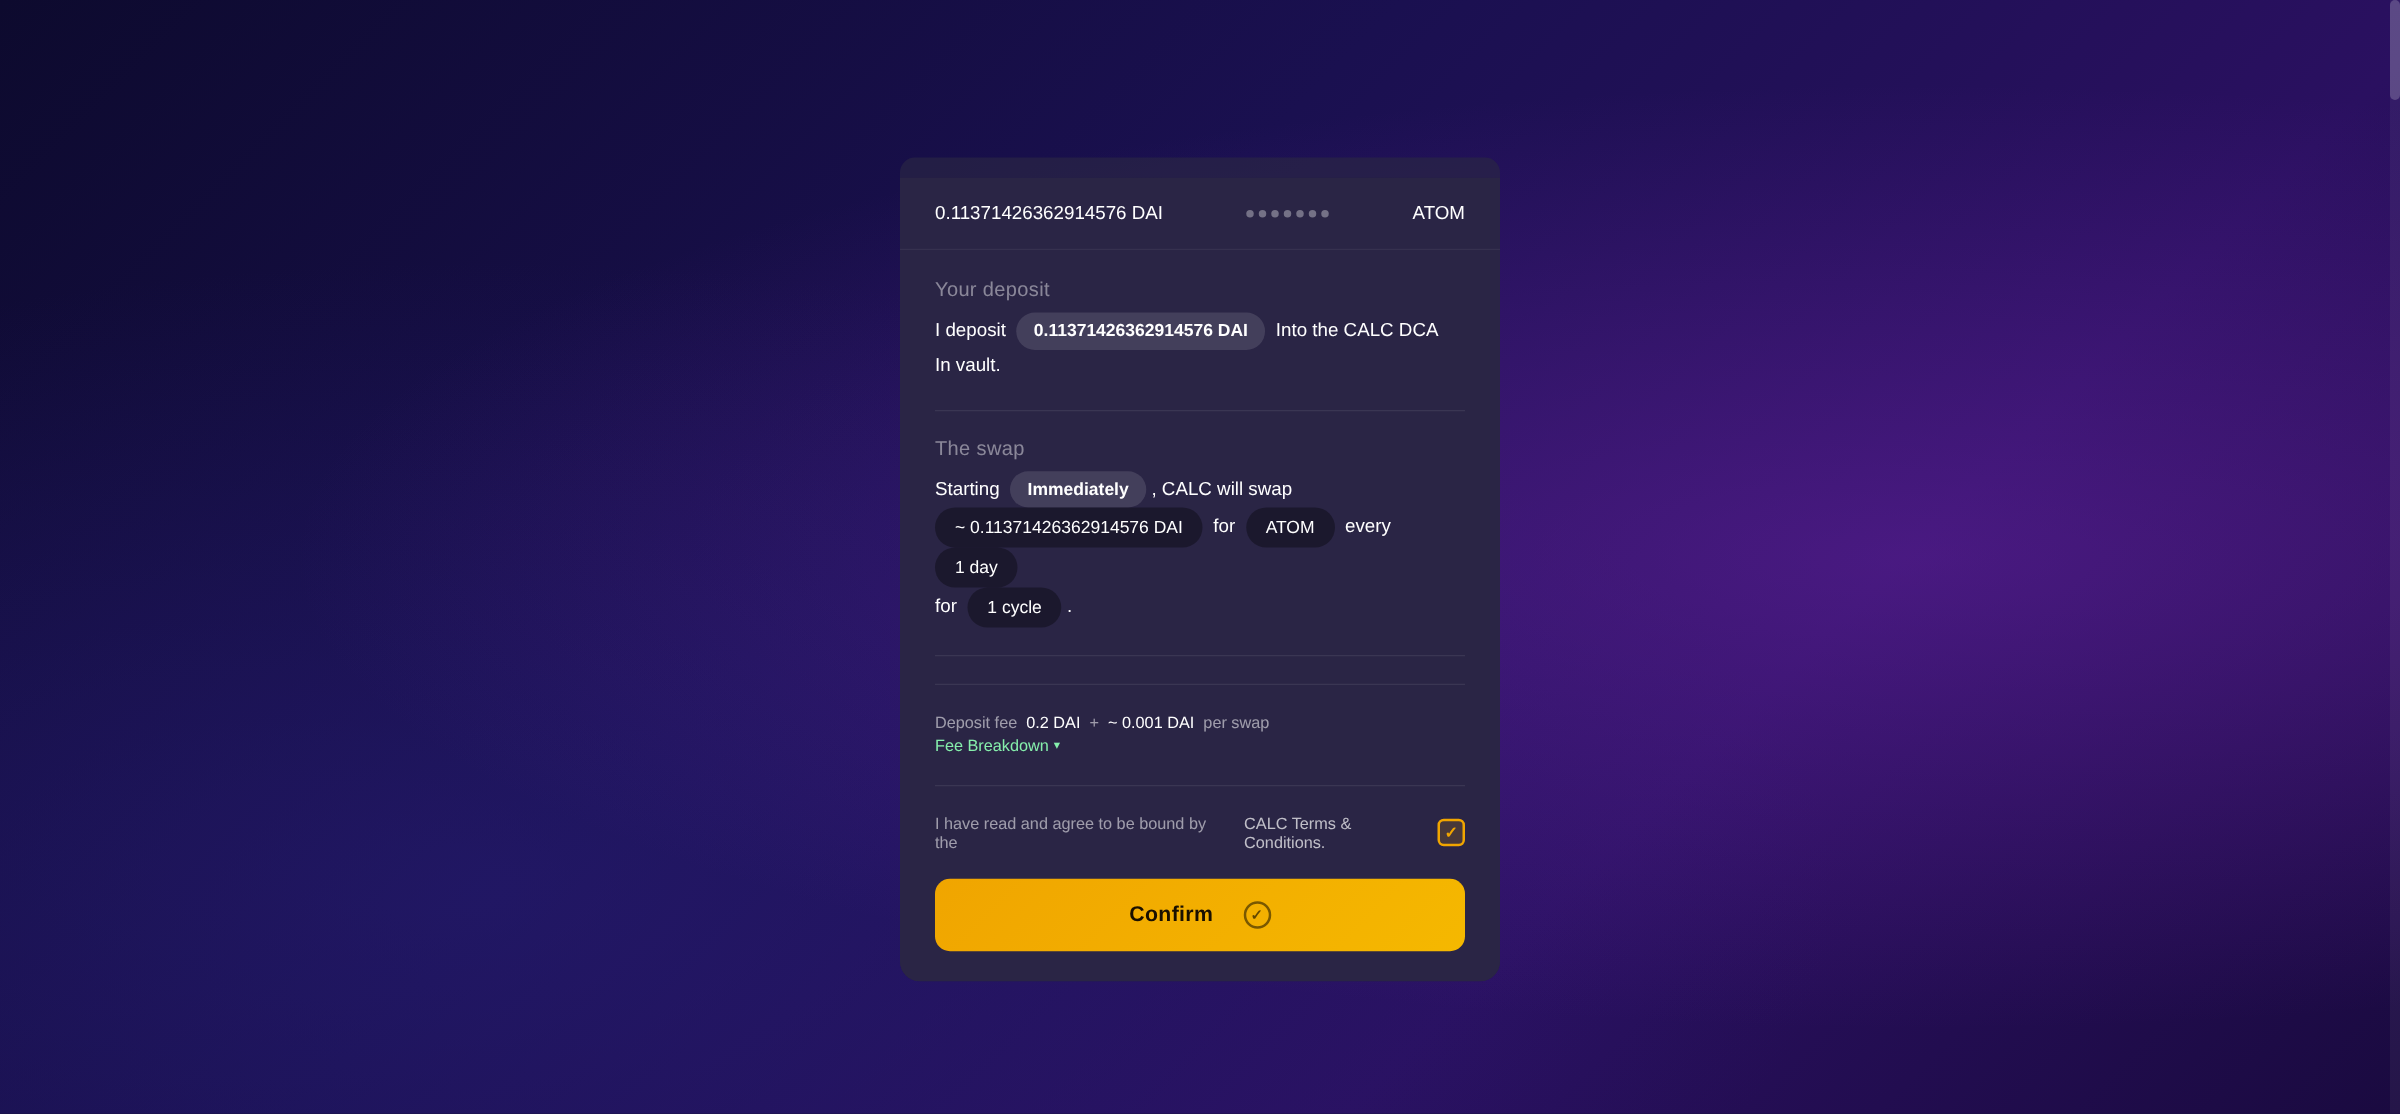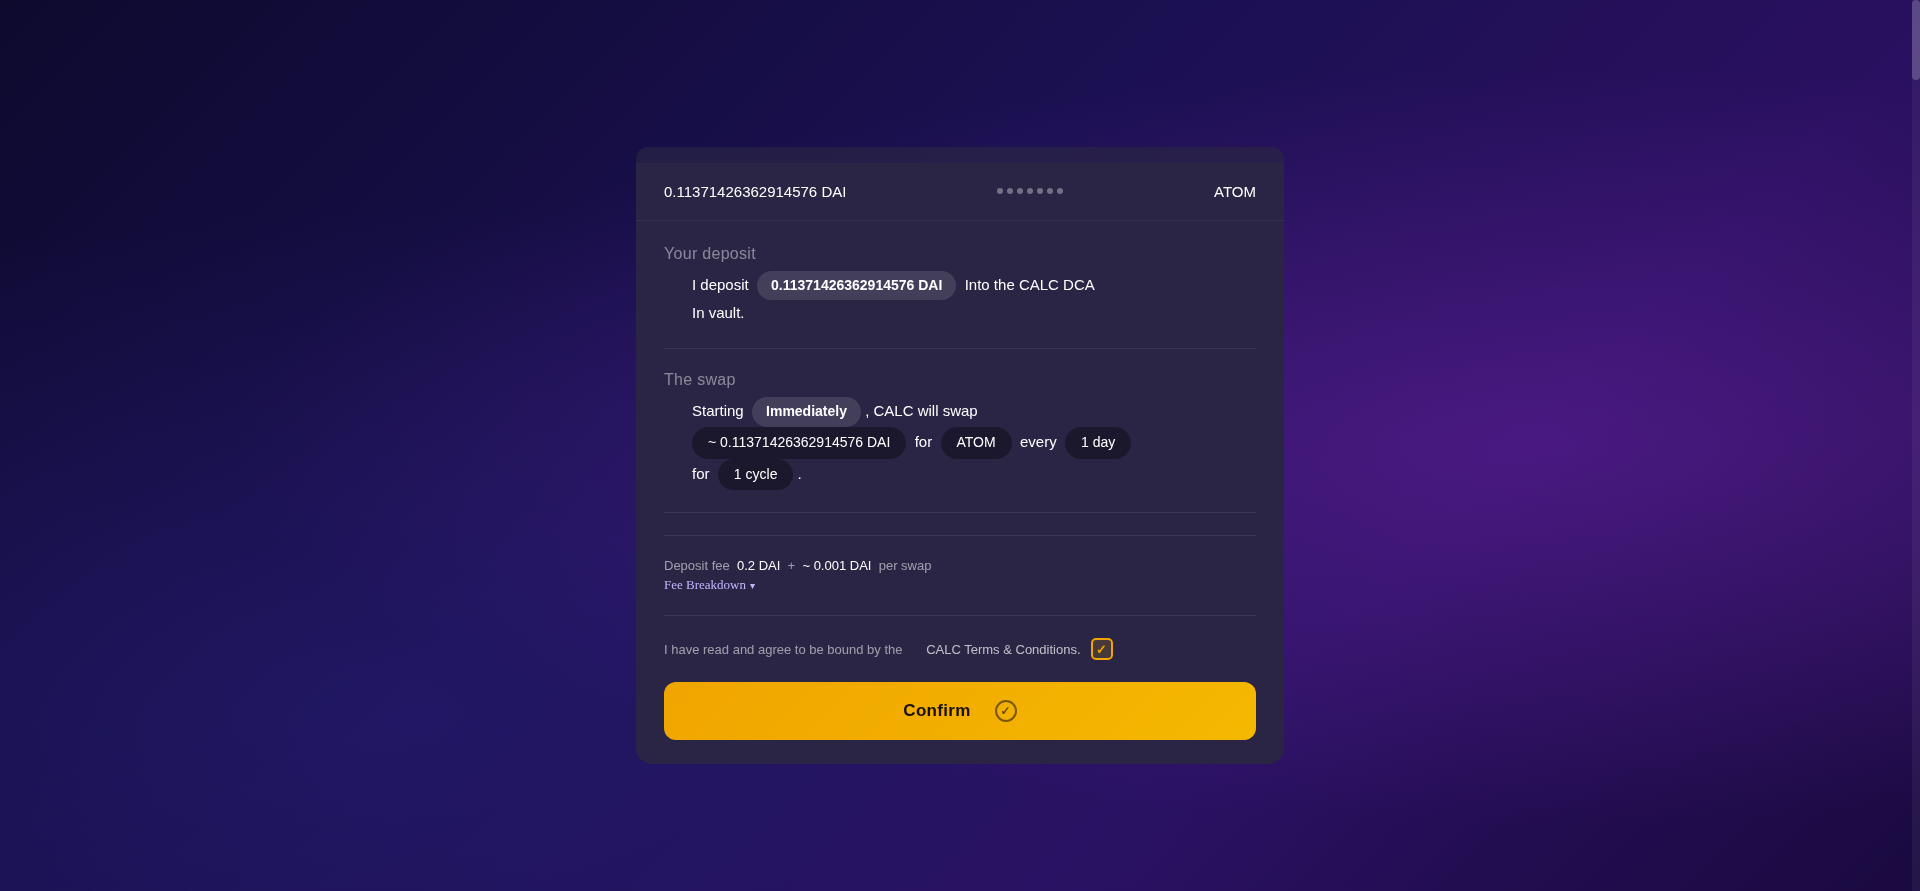--- a/index.html
+++ b/index.html
@@ -32,21 +32,21 @@
       position: absolute;
       inset: 0;
       z-index: 1;
       pointer-events: none;
     }
 
     
     .modal-wrapper {
       position: relative;
       z-index: 10;
-      width: 648px;
+      width: 480px;
       display: flex;
       flex-direction: column;
       margin-top: 20px;
       justify-content: space-between;
     }
 
     
     .top-bar {
       background: #2a2545;
       border-radius: 12px 12px 0 0;
@@ -112,21 +112,20 @@
       color: rgba(255,255,255,0.45);
       font-size: 16px;
       margin-bottom: 8px;
       letter-spacing: 0.3px;
     }
 
     .section-content {
       color: #ffffff;
       font-size: 15px;
       line-height: 1.7;
-      margin-left: 28px;
     }
 
     
     .badge {
       display: inline-block;
       background: rgba(255,255,255,0.12);
       border-radius: 20px;
       padding: 3px 14px;
       color: #ffffff;
       font-size: 14px;
@@ -170,28 +169,27 @@
       font-size: 13px;
     }
 
     .fee-highlight {
       color: #ffffff;
       font-weight: 500;
     }
 
     
     .fee-breakdown {
-      color: #c4b5fd;
+      color: #86efac;
       font-size: 13px;
       cursor: pointer;
       display: inline-flex;
       align-items: center;
       gap: 4px;
       margin-top: 4px;
-      font-family: Liberation Serif, serif;
     }
 
     .fee-breakdown-chevron {
       font-size: 10px;
     }
 
     
     .terms-row {
       display: flex;
       align-items: center;

